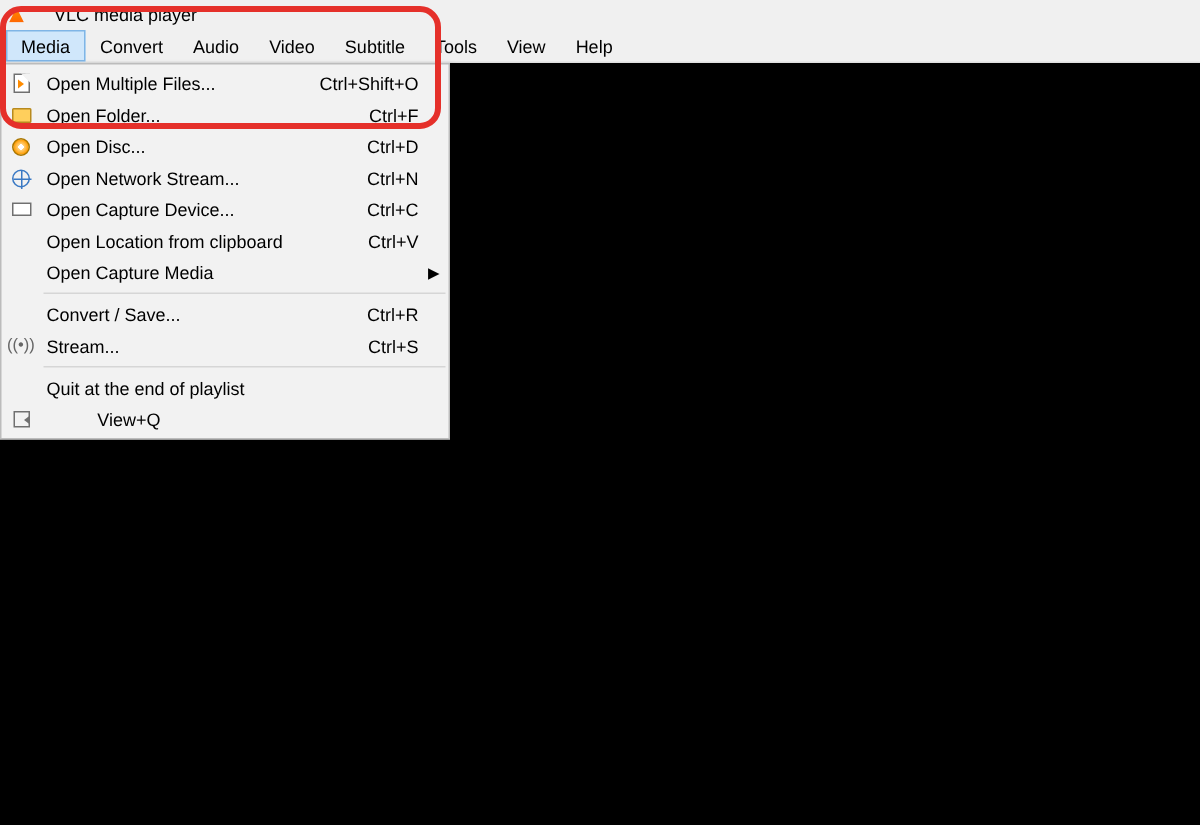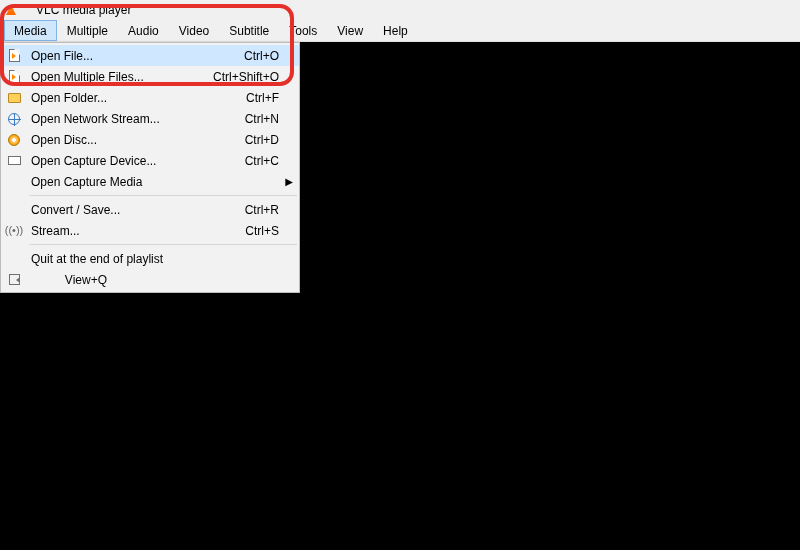--- a/index.html
+++ b/index.html
@@ -111,78 +111,76 @@
 </head>
 <body>
 
 <div class="titlebar">
   <span class="cone"></span>
   <span>VLC media player</span>
 </div>
 
 <div class="menubar" id="menubar">
     <div class="menuitem active">Media</div>
-    <div class="menuitem">Multiple</div>
+    <div class="menuitem">Convert</div>
     <div class="menuitem">Audio</div>
     <div class="menuitem">Video</div>
     <div class="menuitem">Subtitle</div>
     <div class="menuitem">Tools</div>
     <div class="menuitem">View</div>
     <div class="menuitem">Help</div>
   </div>
 
 <div class="video-area"></div>
 
 <div class="dropdown" id="dropdown">
-    <div class="row hi">
-      <span class="icon">
-        <span class="ic-file play"></span>
-      </span>
-      <span class="lbl">Open File...</span>
-      <span class="scut">Ctrl+O</span>
-      <span class="arrow"></span>
-    </div>
     <div class="row">
       <span class="icon">
         <span class="ic-file play"></span>
       </span>
       <span class="lbl">Open Multiple Files...</span>
       <span class="scut">Ctrl+Shift+O</span>
       <span class="arrow"></span>
     </div>
     <div class="row">
       <span class="icon">
         <span class="ic-folder"></span>
       </span>
       <span class="lbl">Open Folder...</span>
       <span class="scut">Ctrl+F</span>
       <span class="arrow"></span>
     </div>
     <div class="row">
       <span class="icon">
+        <span class="ic-disc"></span>
+      </span>
+      <span class="lbl">Open Disc...</span>
+      <span class="scut">Ctrl+D</span>
+      <span class="arrow"></span>
+    </div>
+    <div class="row">
+      <span class="icon">
         <span class="ic-net"></span>
       </span>
       <span class="lbl">Open Network Stream...</span>
       <span class="scut">Ctrl+N</span>
       <span class="arrow"></span>
     </div>
     <div class="row">
       <span class="icon">
-        <span class="ic-disc"></span>
-      </span>
-      <span class="lbl">Open Disc...</span>
-      <span class="scut">Ctrl+D</span>
-      <span class="arrow"></span>
-    </div>
-    <div class="row">
-      <span class="icon">
         <span class="ic-cap"></span>
       </span>
       <span class="lbl">Open Capture Device...</span>
       <span class="scut">Ctrl+C</span>
+      <span class="arrow"></span>
+    </div>
+    <div class="row">
+      <span class="icon"></span>
+      <span class="lbl">Open Location from clipboard</span>
+      <span class="scut">Ctrl+V</span>
       <span class="arrow"></span>
     </div>
     <div class="row">
       <span class="icon"></span>
       <span class="lbl">Open Capture Media</span>
       <span class="scut"></span>
       <span class="arrow">▶</span>
     </div>
     <hr>
     <div class="row">

